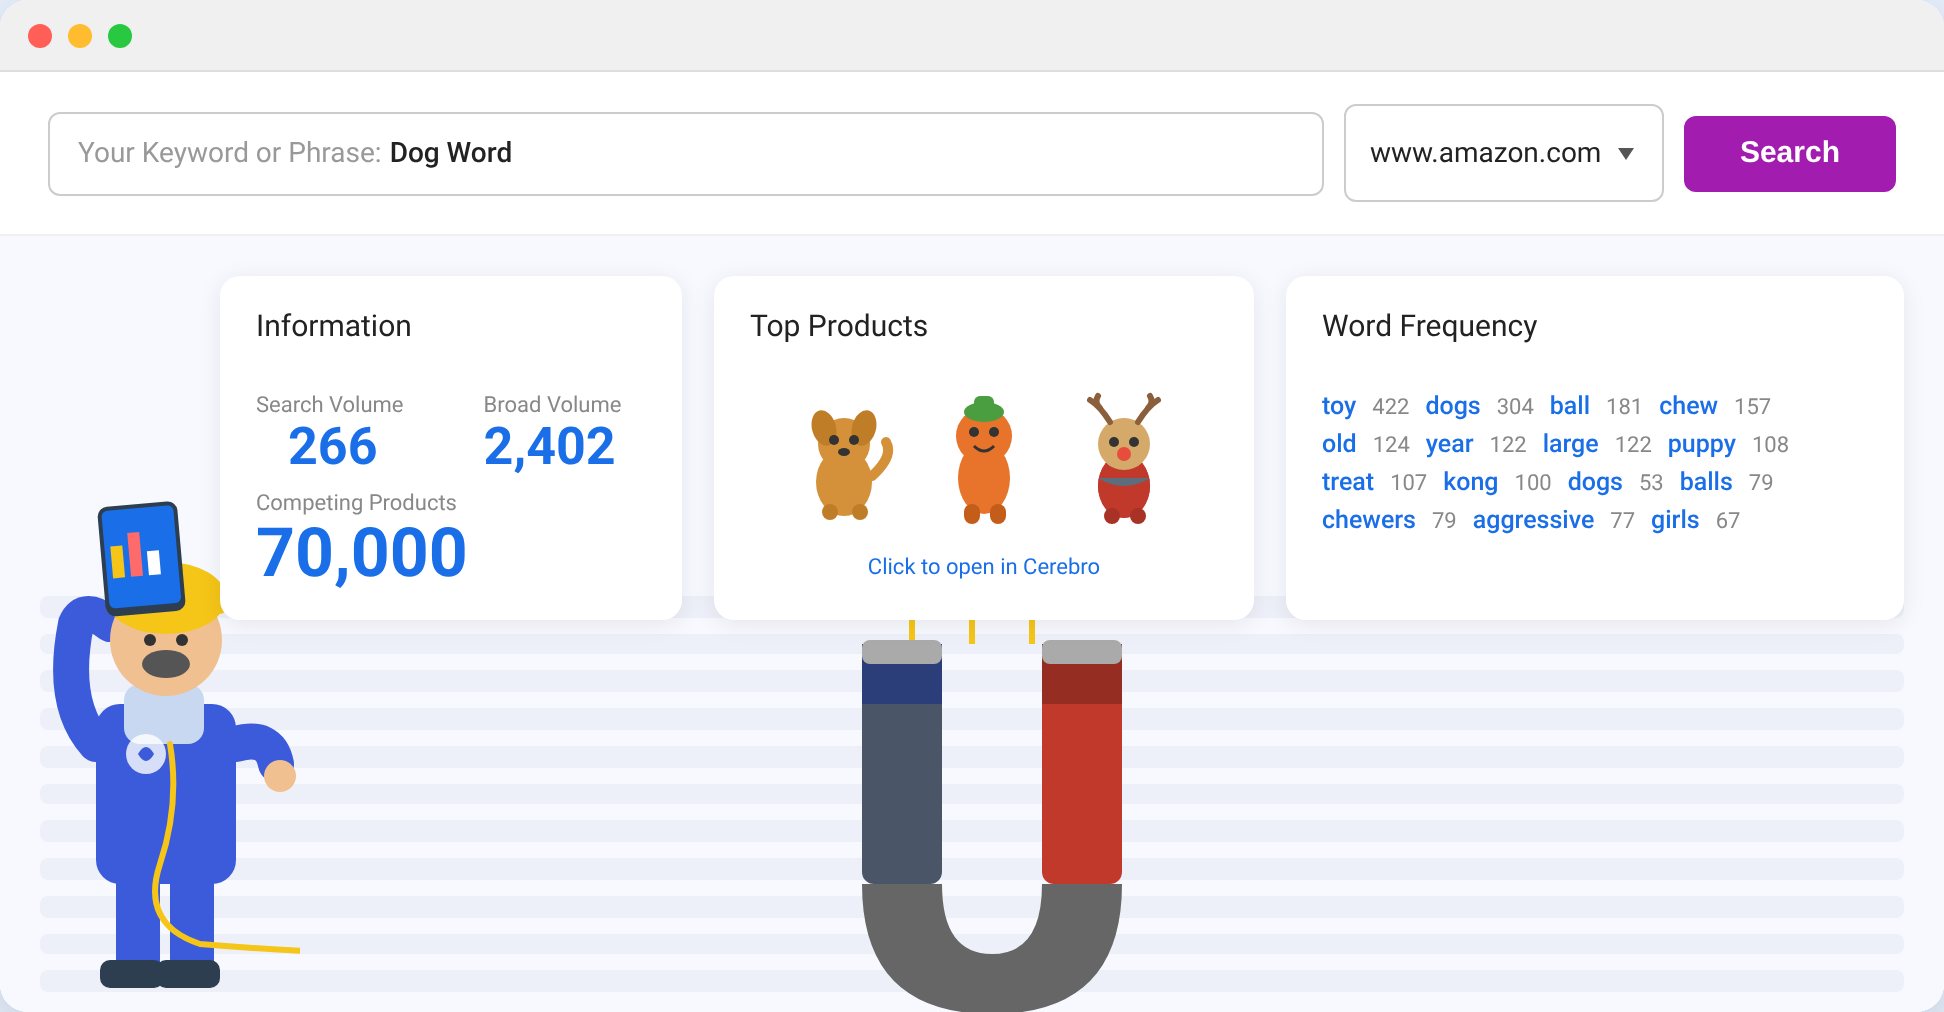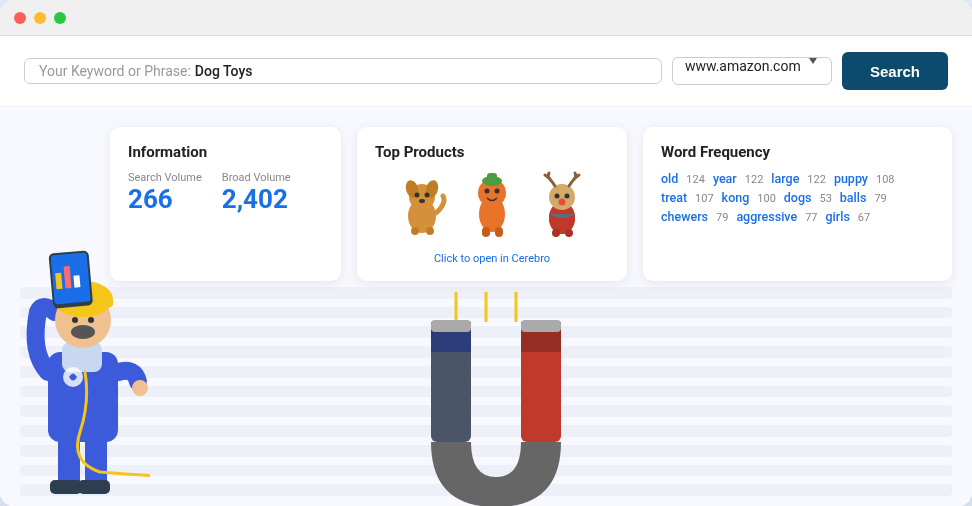--- a/index.html
+++ b/index.html
@@ -59,21 +59,21 @@
       gap: 10px;
       border-bottom: 1px solid #f0f0f0;
       flex-shrink: 0;
     }
 
     .keyword-input-wrapper {
       flex: 1;
       border: 1.5px solid #ccc;
       border-radius: 6px;
       padding: 0 14px;
-      height: 26px;
+      height: 42px;
       display: flex;
       align-items: center;
       background: #fff;
     }
 
     .keyword-label {
       color: #999;
       font-size: 14px;
       white-space: nowrap;
     }
@@ -81,43 +81,43 @@
     .keyword-value {
       color: #222;
       font-size: 14px;
       font-weight: 500;
       margin-left: 4px;
     }
 
     .domain-select-wrapper {
       border: 1.5px solid #ccc;
       border-radius: 6px;
-      height: 28px;
-      display: flex;
-      align-items: flex-start;
+      height: 49px;
+      display: flex;
+      align-items: center;
       padding: 0 12px;
       gap: 8px;
       background: #fff;
       min-width: 160px;
     }
 
     .domain-text {
       color: #222;
       font-size: 14px;
     }
 
     .chevron-down {
       width: 0; height: 0;
       border-left: 4px solid transparent;
       border-right: 4px solid transparent;
       border-top: 6px solid #555;
     }
 
     .search-button {
-      background: #0c4a6e;
+      background: #a21caf;
       color: #fff;
       border: none;
       border-radius: 6px;
       height: 38px;
       padding: 0 28px;
       font-size: 15px;
       font-weight: 600;
       cursor: pointer;
       white-space: nowrap;
     }
@@ -148,44 +148,45 @@
       box-shadow: 0 2px 12px rgba(0,0,0,0.08);
       padding: 16px 18px;
     }
 
     .card-info { flex: 1; min-width: 220px; }
     .card-products { flex: 1.2; min-width: 240px; }
     .card-frequency { flex: 1.4; min-width: 260px; }
 
     .card-title {
       font-size: 15px;
-      font-weight: 700;
+      font-weight: 400;
       color: #222;
-      margin-bottom: 10px;
+      margin-bottom: 24px;
     }
 
     .info-row {
       display: flex;
-      gap: 20px;
+      gap: 40px;
       margin-bottom: 8px;
     }
 
     .info-group {}
 
     .info-label {
       font-size: 11px;
       color: #888;
       margin-bottom: 2px;
     }
 
     .info-value-small {
       font-size: 26px;
       font-weight: 700;
       color: #1a6fe8;
       line-height: 1;
+      margin-left: 16px;
     }
 
     .info-value-large {
       font-size: 26px;
       font-weight: 700;
       color: #1a6fe8;
       line-height: 1;
     }
 
     .info-competing {
@@ -277,21 +278,21 @@
     <div class="browser-dot dot-red"></div>
     <div class="browser-dot dot-yellow"></div>
     <div class="browser-dot dot-green"></div>
   </div>
 
   <div class="browser-content">
 
     <div class="search-bar-area">
       <div class="keyword-input-wrapper">
         <span class="keyword-label">Your Keyword or Phrase:</span>
-        <span class="keyword-value">Dog Toys</span>
+        <span class="keyword-value">Dog Word</span>
       </div>
       <div class="domain-select-wrapper">
         <span class="domain-text">www.amazon.com</span>
         <div class="chevron-down"></div>
       </div>
       <button class="search-button">Search</button>
     </div>
 
     <div class="main-content">
 
@@ -316,20 +317,24 @@
           <div class="info-row">
             <div class="info-group">
               <div class="info-label">Search Volume</div>
               <div class="info-value-small">266</div>
             </div>
             <div class="info-group">
               <div class="info-label">Broad Volume</div>
               <div class="info-value-large">2,402</div>
             </div>
           </div>
+          <div class="info-competing">
+            <div class="info-label">Competing Products</div>
+            <div class="info-competing-value">70,000</div>
+          </div>
         </div>
 
         <div class="card card-products">
           <div class="card-title">Top Products</div>
           <div class="products-images">
 
             <div class="product-img">
               <svg width="55" height="65" viewBox="0 0 55 65">
 
                 <ellipse cx="27" cy="45" rx="14" ry="17" fill="#d4913a"></ellipse>
@@ -395,20 +400,30 @@
               </svg>
             </div>
           </div>
           <div class="product-caption">Click to open in Cerebro</div>
         </div>
 
         <div class="card card-frequency">
           <div class="card-title">Word Frequency</div>
           <div class="freq-rows">
 
+            <div class="freq-row">
+              <span class="freq-word">toy</span>
+                <span class="freq-count">422</span>
+              <span class="freq-word">dogs</span>
+                <span class="freq-count">304</span>
+              <span class="freq-word">ball</span>
+                <span class="freq-count">181</span>
+              <span class="freq-word">chew</span>
+                <span class="freq-count">157</span>
+            </div>
 
             <div class="freq-row">
               <span class="freq-word">old</span>
                 <span class="freq-count">124</span>
               <span class="freq-word">year</span>
                 <span class="freq-count">122</span>
               <span class="freq-word">large</span>
                 <span class="freq-count">122</span>
               <span class="freq-word">puppy</span>
                 <span class="freq-count">108</span>

